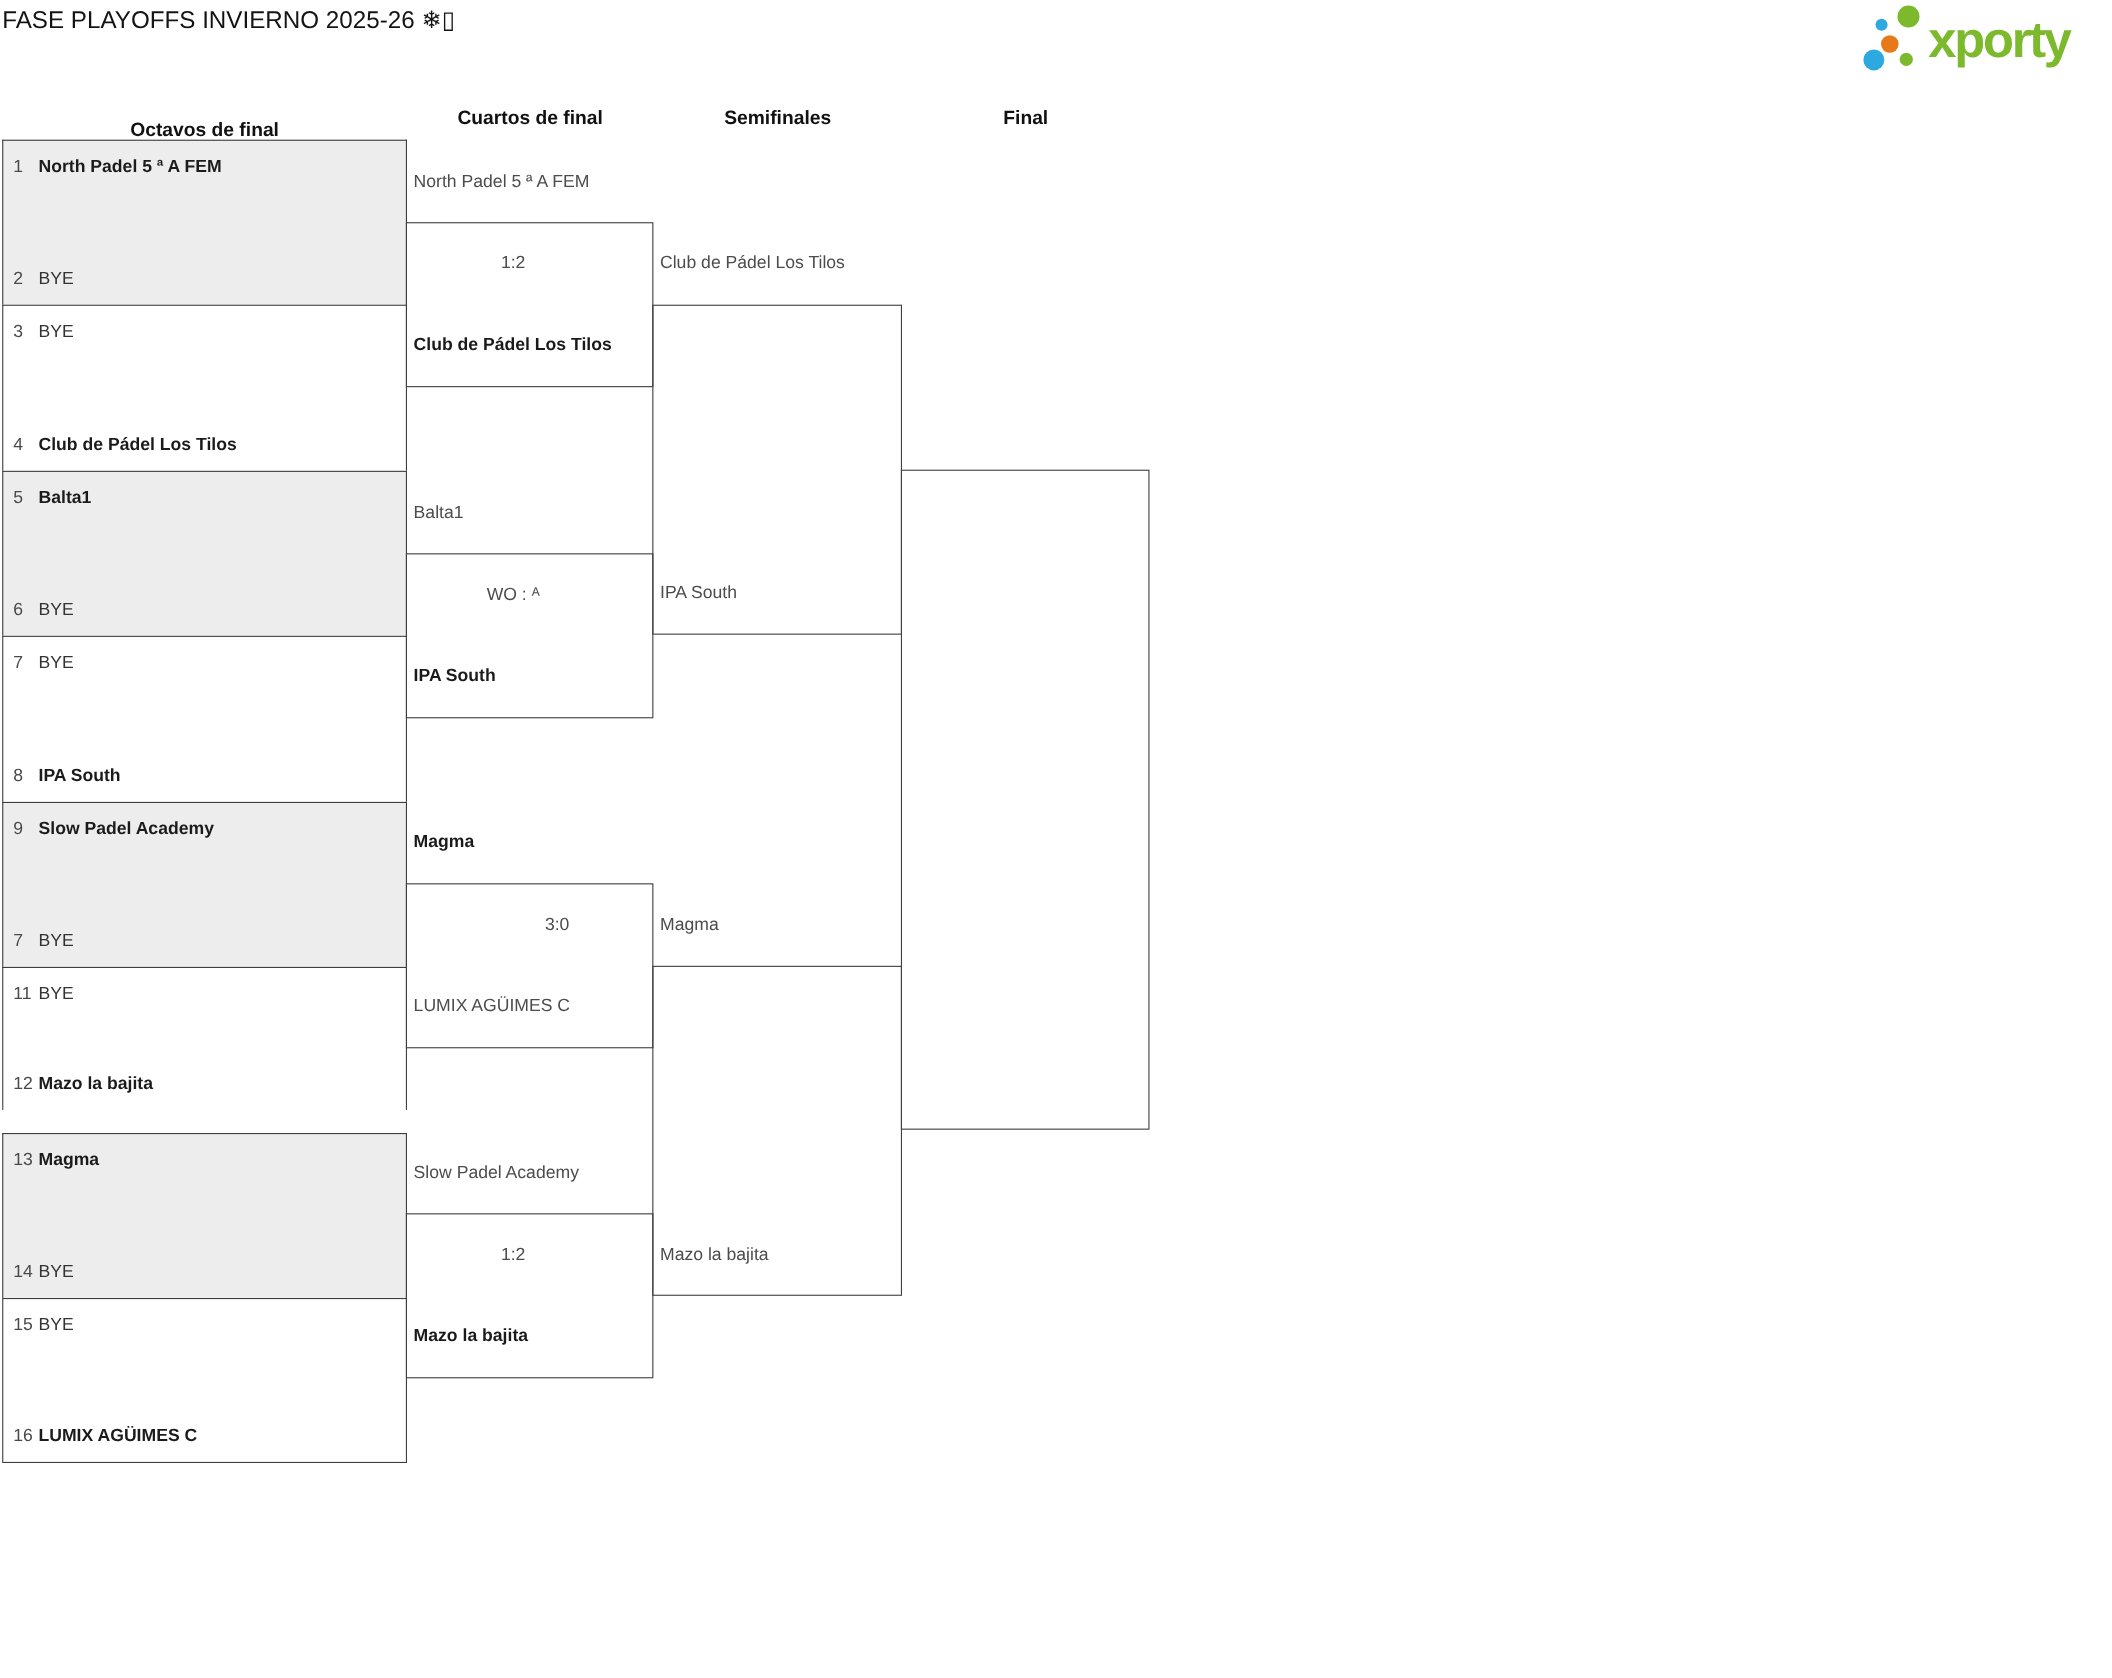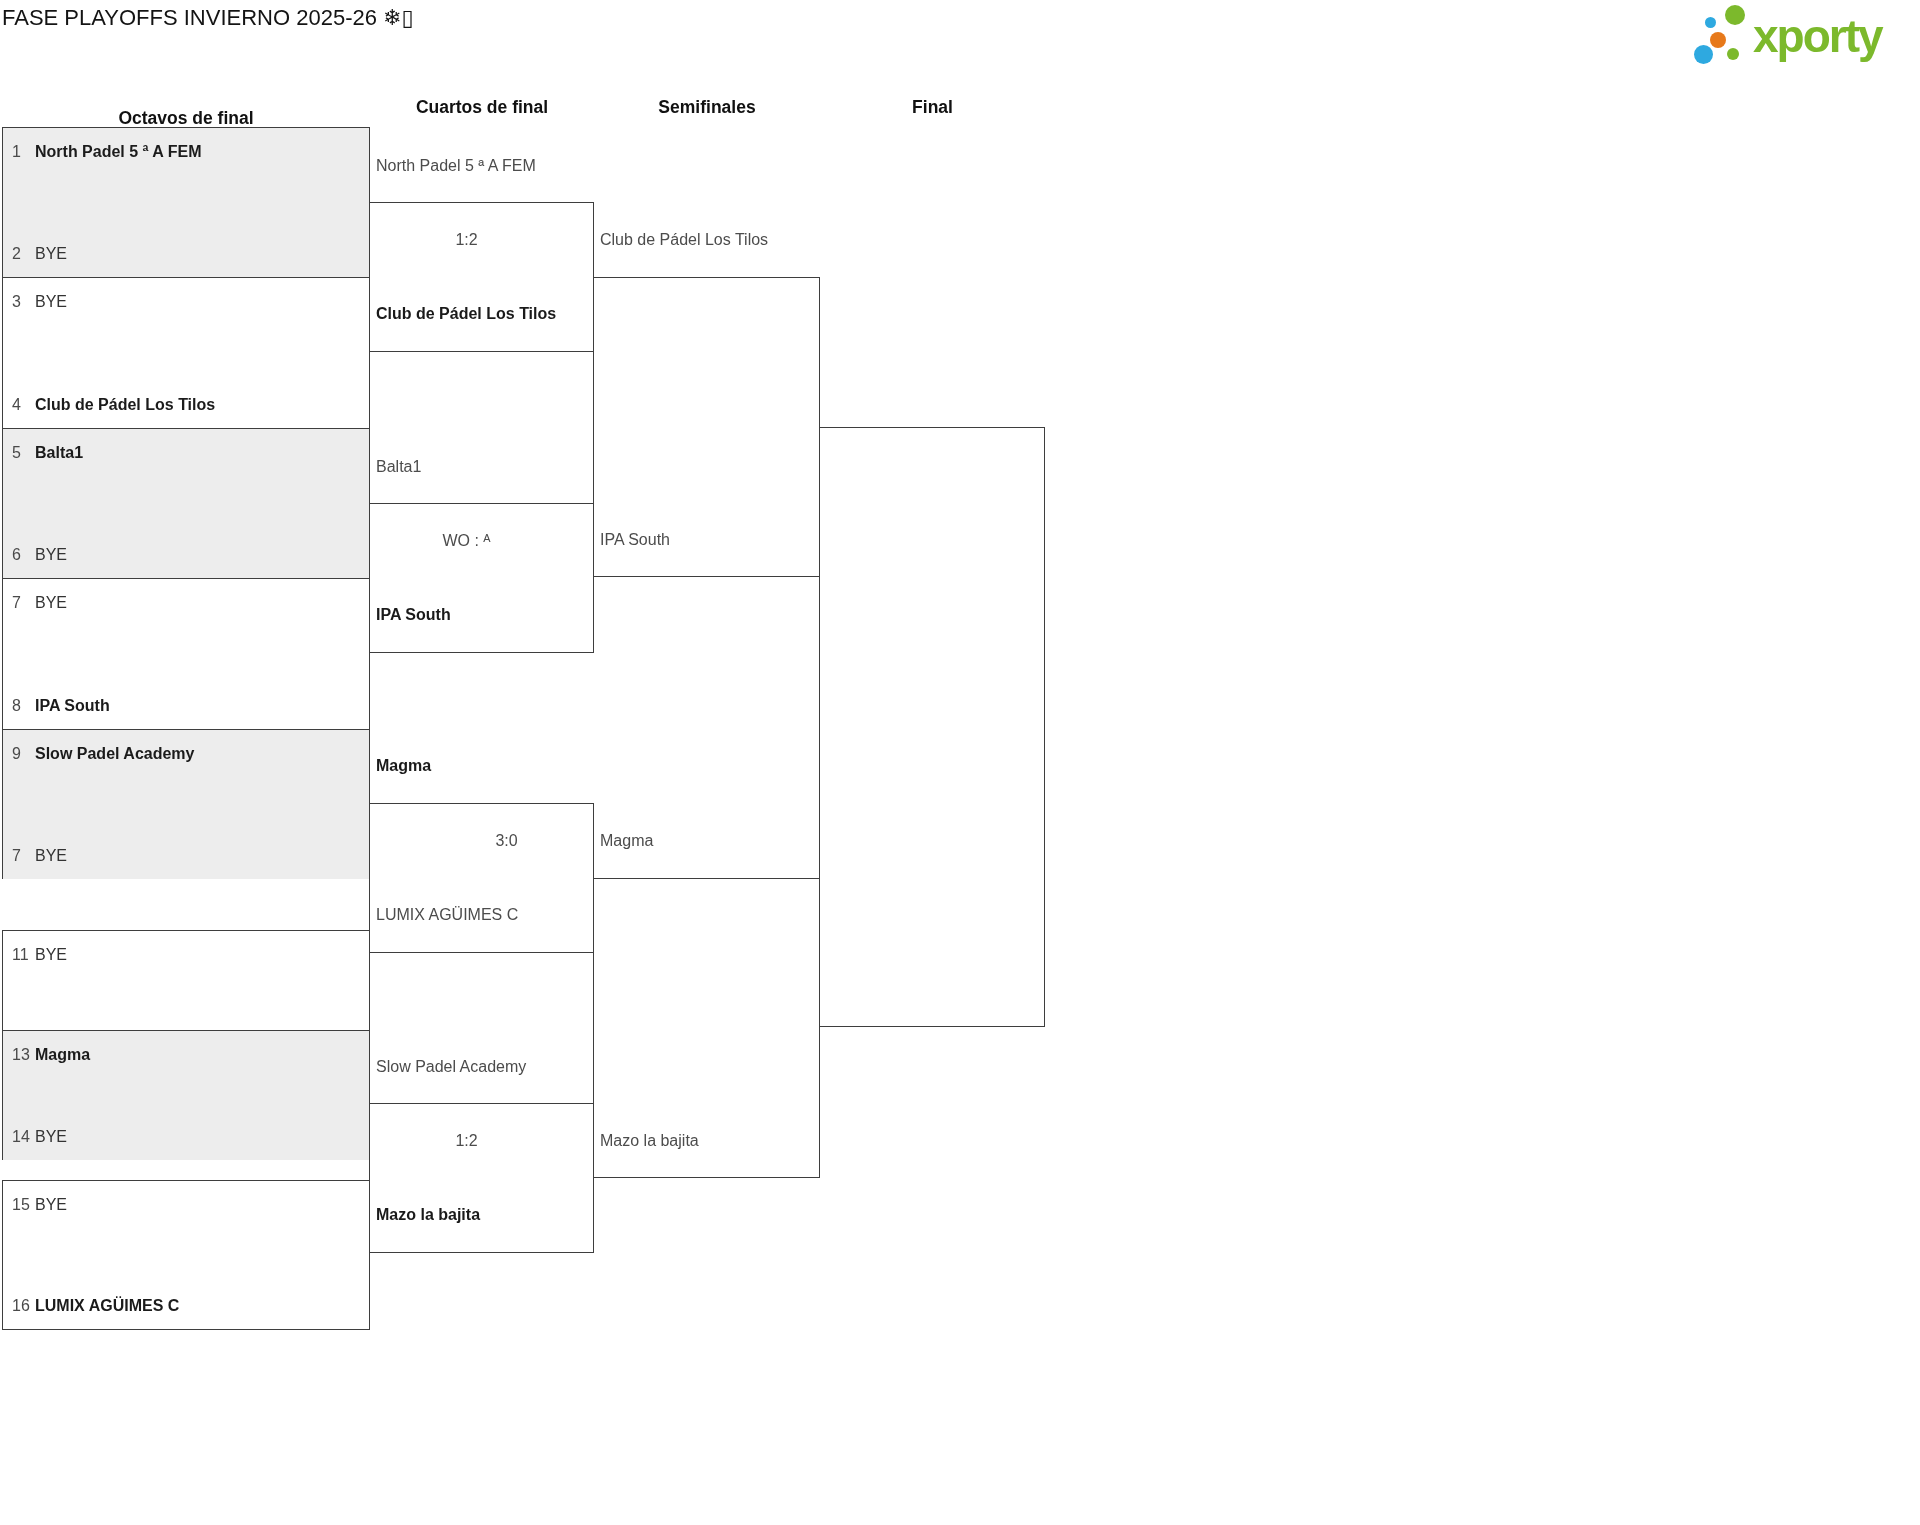--- a/index.html
+++ b/index.html
@@ -119,31 +119,31 @@
   <div class="seed-box alt" style="top:729px;height:150px;">
     <div class="prow top">
         <span class="seed-num">9</span>
         <span class="team-name">Slow Padel Academy</span>
       </div>
     <div class="prow bottom">
         <span class="seed-num">7</span>
         <span class="team-name bye">BYE</span>
       </div>
   </div>
-  <div class="seed-box" style="top:930px;height:130px;">
+  <div class="seed-box" style="top:879px;height:130px;">
     <div class="prow top">
         <span class="seed-num">11</span>
         <span class="team-name bye">BYE</span>
       </div>
     <div class="prow bottom">
         <span class="seed-num">12</span>
         <span class="team-name">Mazo la bajita</span>
       </div>
   </div>
-  <div class="seed-box alt" style="top:1030px;height:130px;padding-left:19px;">
+  <div class="seed-box alt" style="top:1030px;height:150px;padding-left:19px;">
     <div class="prow top">
         <span class="seed-num">13</span>
         <span class="team-name">Magma</span>
       </div>
     <div class="prow bottom">
         <span class="seed-num">14</span>
         <span class="team-name bye">BYE</span>
       </div>
   </div>
   <div class="seed-box last" style="top:1180px;height:150px;">

